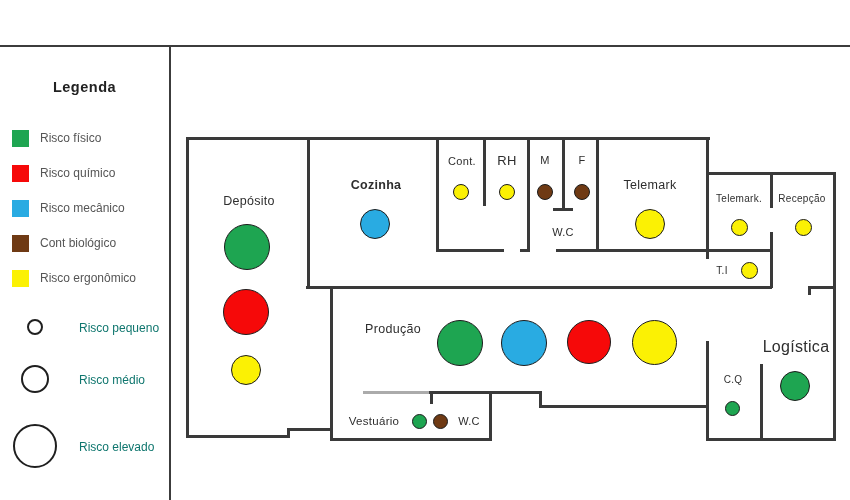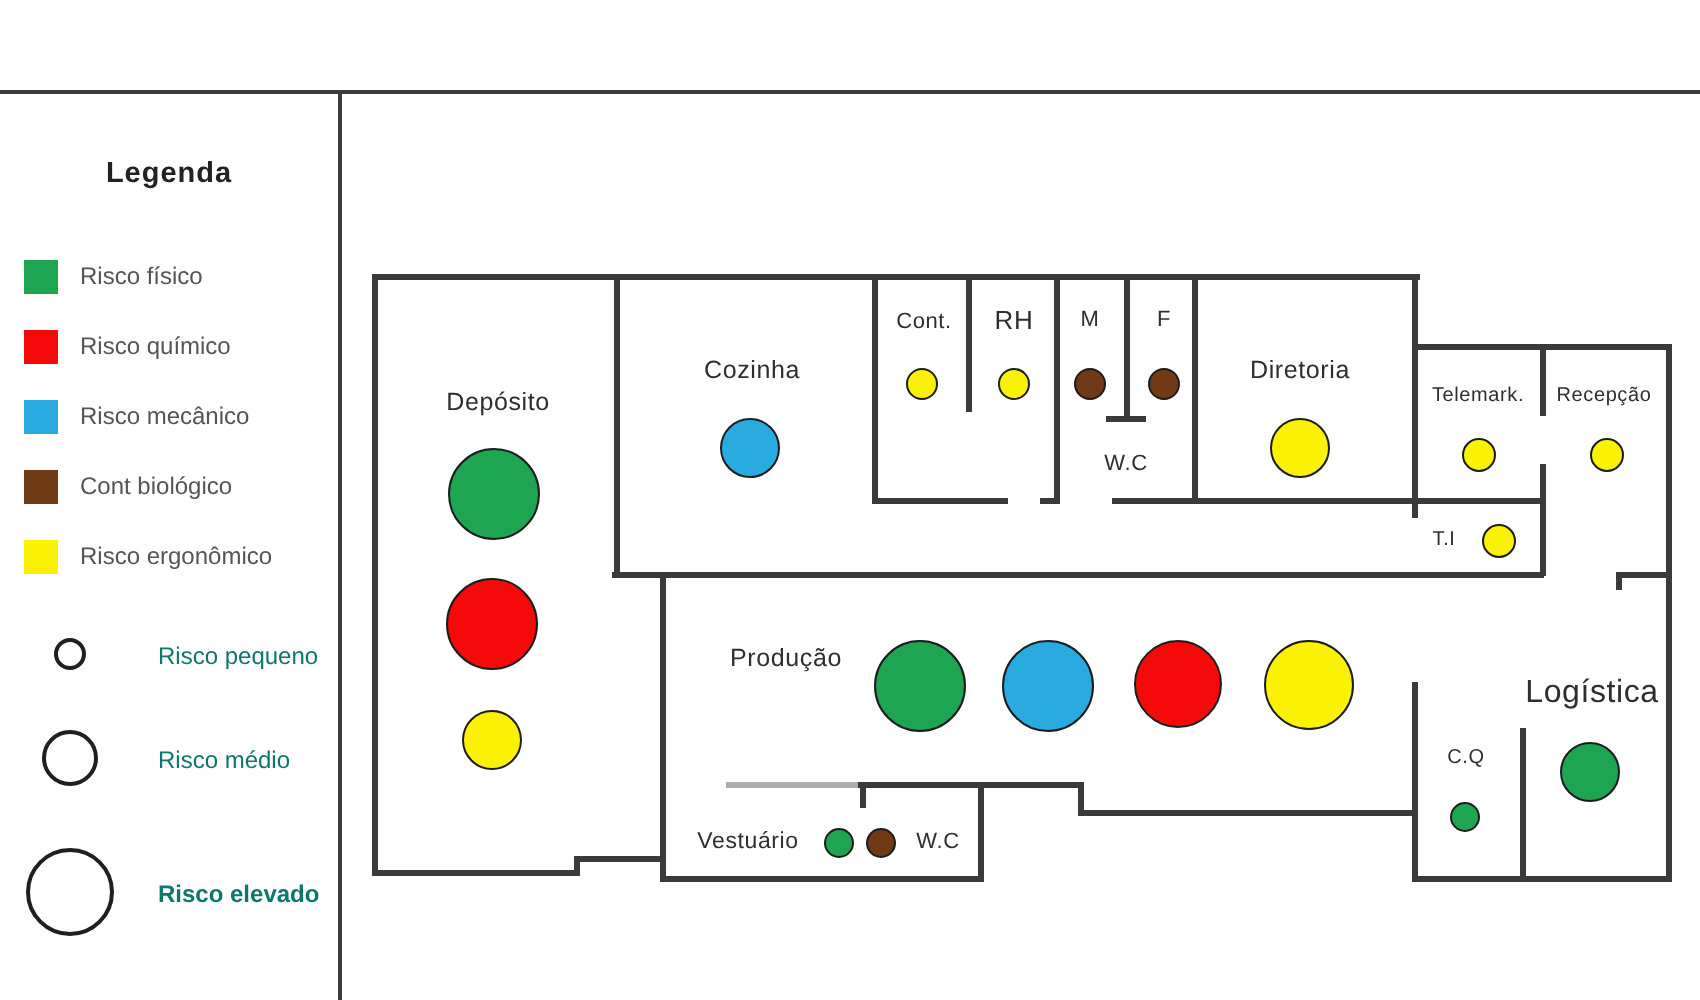--- a/index.html
+++ b/index.html
@@ -60,21 +60,21 @@
       <span class="legend-label">Risco ergonômico</span>
     </div>
 
     <div class="size-circle" style="left:27px;top:319px;width:16px;height:16px;"></div>
     <div class="size-label" style="left:79px;top:328px;">Risco pequeno</div>
 
     <div class="size-circle" style="left:21px;top:365px;width:28px;height:28px;border-width:2.4px;"></div>
     <div class="size-label" style="left:79px;top:380px;">Risco médio</div>
 
     <div class="size-circle" style="left:13px;top:424px;width:44px;height:44px;border-width:2.6px;"></div>
-    <div class="size-label" style="left:79px;top:447px;font-weight:bold;">Risco elevado</div>
+    <div class="size-label" style="left:79px;top:447px;">Risco elevado</div>
   </div>
 
   <div id="floor-plan">
       <div class="wall" style="left: 186px; top: 137px; width: 524px; height: 3px; background: rgb(58, 58, 58);"></div>
       <div class="wall" style="left: 706px; top: 172px; width: 130px; height: 3px; background: rgb(58, 58, 58);"></div>
       <div class="wall" style="left: 436px; top: 249px; width: 68px; height: 3px; background: rgb(58, 58, 58);"></div>
       <div class="wall" style="left: 520px; top: 249px; width: 10px; height: 3px; background: rgb(58, 58, 58);"></div>
       <div class="wall" style="left: 556px; top: 249px; width: 42px; height: 3px; background: rgb(58, 58, 58);"></div>
       <div class="wall" style="left: 595px; top: 249px; width: 178px; height: 3px; background: rgb(58, 58, 58);"></div>
       <div class="wall" style="left: 553px; top: 208px; width: 20px; height: 2.5px; background: rgb(58, 58, 58);"></div>
@@ -103,32 +103,32 @@
       <div class="wall" style="left: 430px; top: 391px; width: 2.5px; height: 13px; background: rgb(58, 58, 58);"></div>
       <div class="wall" style="left: 489px; top: 391px; width: 3px; height: 50px; background: rgb(58, 58, 58);"></div>
       <div class="wall" style="left: 539px; top: 391px; width: 3px; height: 17px; background: rgb(58, 58, 58);"></div>
       <div class="wall" style="left: 706px; top: 341px; width: 3px; height: 100px; background: rgb(58, 58, 58);"></div>
       <div class="wall" style="left: 760px; top: 364px; width: 2.5px; height: 77px; background: rgb(58, 58, 58);"></div>
       <div class="wall" style="left: 287px; top: 428px; width: 3px; height: 10px; background: rgb(58, 58, 58);"></div>
       <div class="room-label" style="left: 249px; top: 201px;">Depósito</div>
       <div class="risk-circle" style="left: 224px; top: 224px; width: 46px; height: 46px; background: rgb(30, 165, 81);"></div>
       <div class="risk-circle" style="left: 223px; top: 289px; width: 46px; height: 46px; background: rgb(246, 9, 9);"></div>
       <div class="risk-circle" style="left: 231px; top: 355px; width: 30px; height: 30px; background: rgb(251, 241, 4);"></div>
-      <div class="room-label" style="left: 376px; top: 185px;">Cozinha</div>
+      <div class="room-label" style="left: 376px; top: 185px; font-weight: bold;">Cozinha</div>
       <div class="risk-circle" style="left: 360px; top: 209px; width: 30px; height: 30px; background: rgb(41, 171, 226);"></div>
       <div class="room-label" style="left: 462px; top: 161px; font-size: 11px;">Cont.</div>
       <div class="risk-circle" style="left: 453px; top: 184px; width: 16px; height: 16px; background: rgb(251, 241, 4);"></div>
       <div class="room-label" style="left: 507px; top: 160px; font-size: 13px;">RH</div>
       <div class="risk-circle" style="left: 499px; top: 184px; width: 16px; height: 16px; background: rgb(251, 241, 4);"></div>
       <div class="room-label" style="left: 545px; top: 160px; font-size: 11px;">M</div>
       <div class="risk-circle" style="left: 537px; top: 184px; width: 16px; height: 16px; background: rgb(111, 58, 20);"></div>
       <div class="room-label" style="left: 582px; top: 160px; font-size: 11px;">F</div>
       <div class="risk-circle" style="left: 574px; top: 184px; width: 16px; height: 16px; background: rgb(111, 58, 20);"></div>
       <div class="room-label" style="left: 563px; top: 232px; font-size: 11px;">W.C</div>
-      <div class="room-label" style="left: 650px; top: 185px;">Diretoria</div>
+      <div class="room-label" style="left: 650px; top: 185px;">Telemark</div>
       <div class="risk-circle" style="left: 635px; top: 209px; width: 30px; height: 30px; background: rgb(251, 241, 4);"></div>
       <div class="room-label" style="left: 739px; top: 198px; font-size: 10px;">Telemark.</div>
       <div class="risk-circle" style="left: 730.5px; top: 218.5px; width: 17px; height: 17px; background: rgb(251, 241, 4);"></div>
       <div class="room-label" style="left: 802px; top: 198px; font-size: 10px;">Recepção</div>
       <div class="risk-circle" style="left: 794.5px; top: 218.5px; width: 17px; height: 17px; background: rgb(251, 241, 4);"></div>
       <div class="room-label" style="left: 722px; top: 270px; font-size: 10px;">T.I</div>
       <div class="risk-circle" style="left: 740.5px; top: 261.5px; width: 17px; height: 17px; background: rgb(251, 241, 4);"></div>
       <div class="room-label" style="left: 393px; top: 329px;">Produção</div>
       <div class="risk-circle" style="left: 437px; top: 320px; width: 46px; height: 46px; background: rgb(30, 165, 81);"></div>
       <div class="risk-circle" style="left: 501px; top: 320px; width: 46px; height: 46px; background: rgb(41, 171, 226);"></div>

